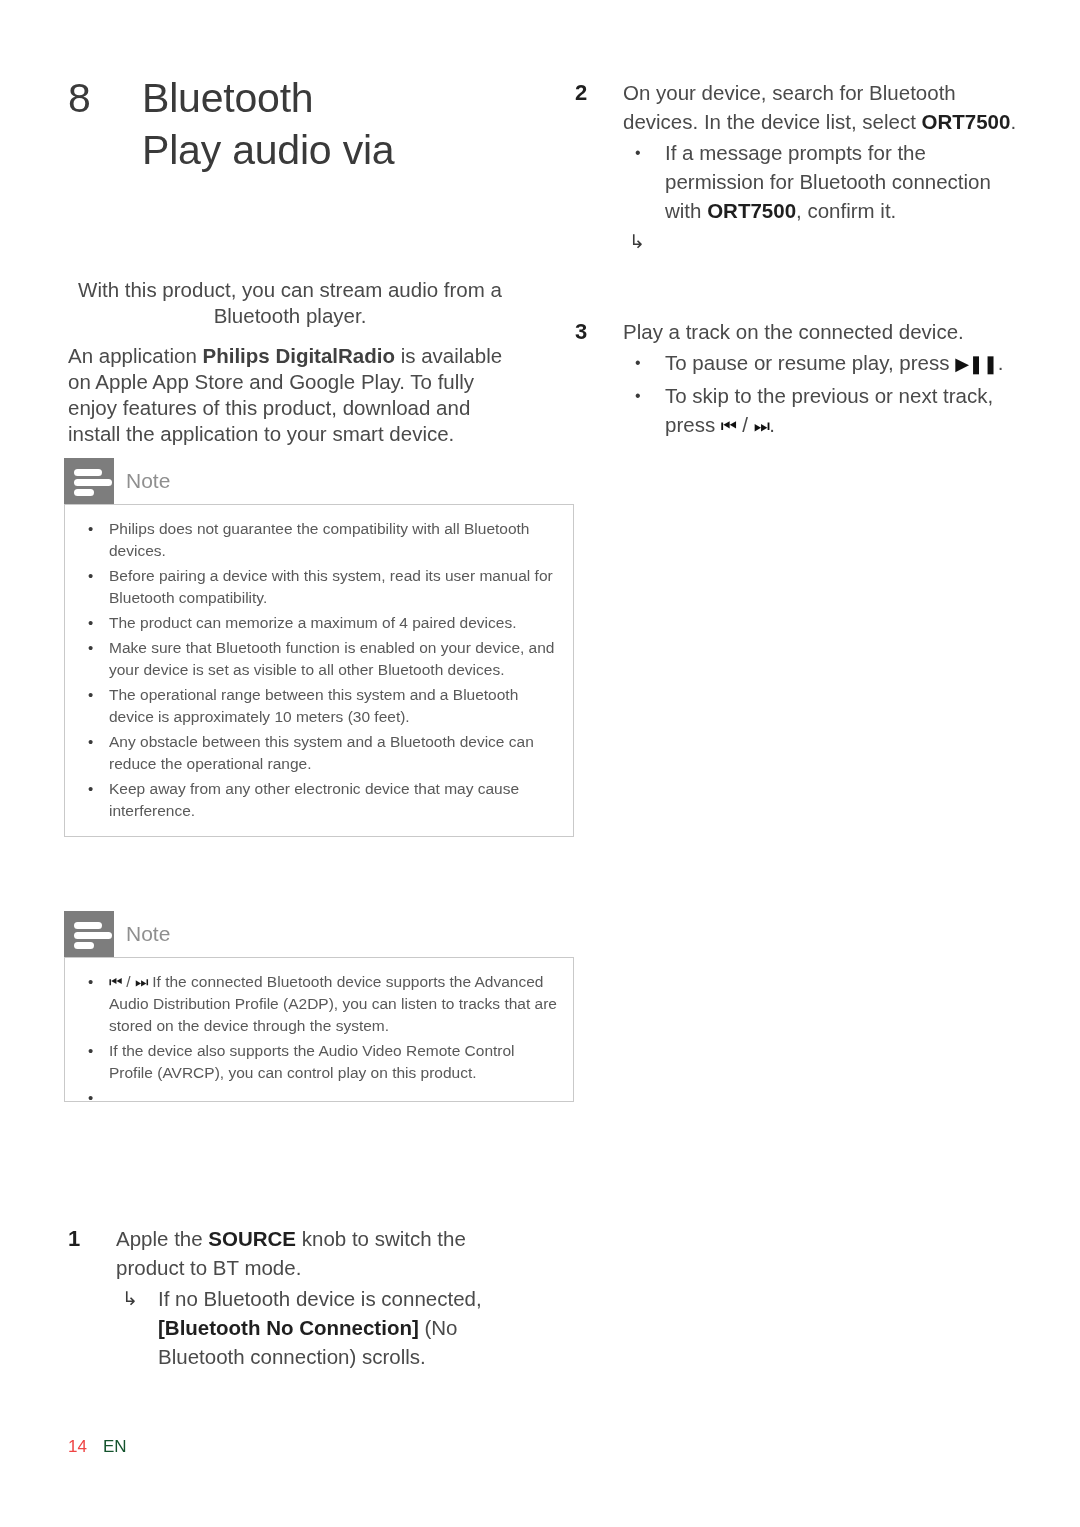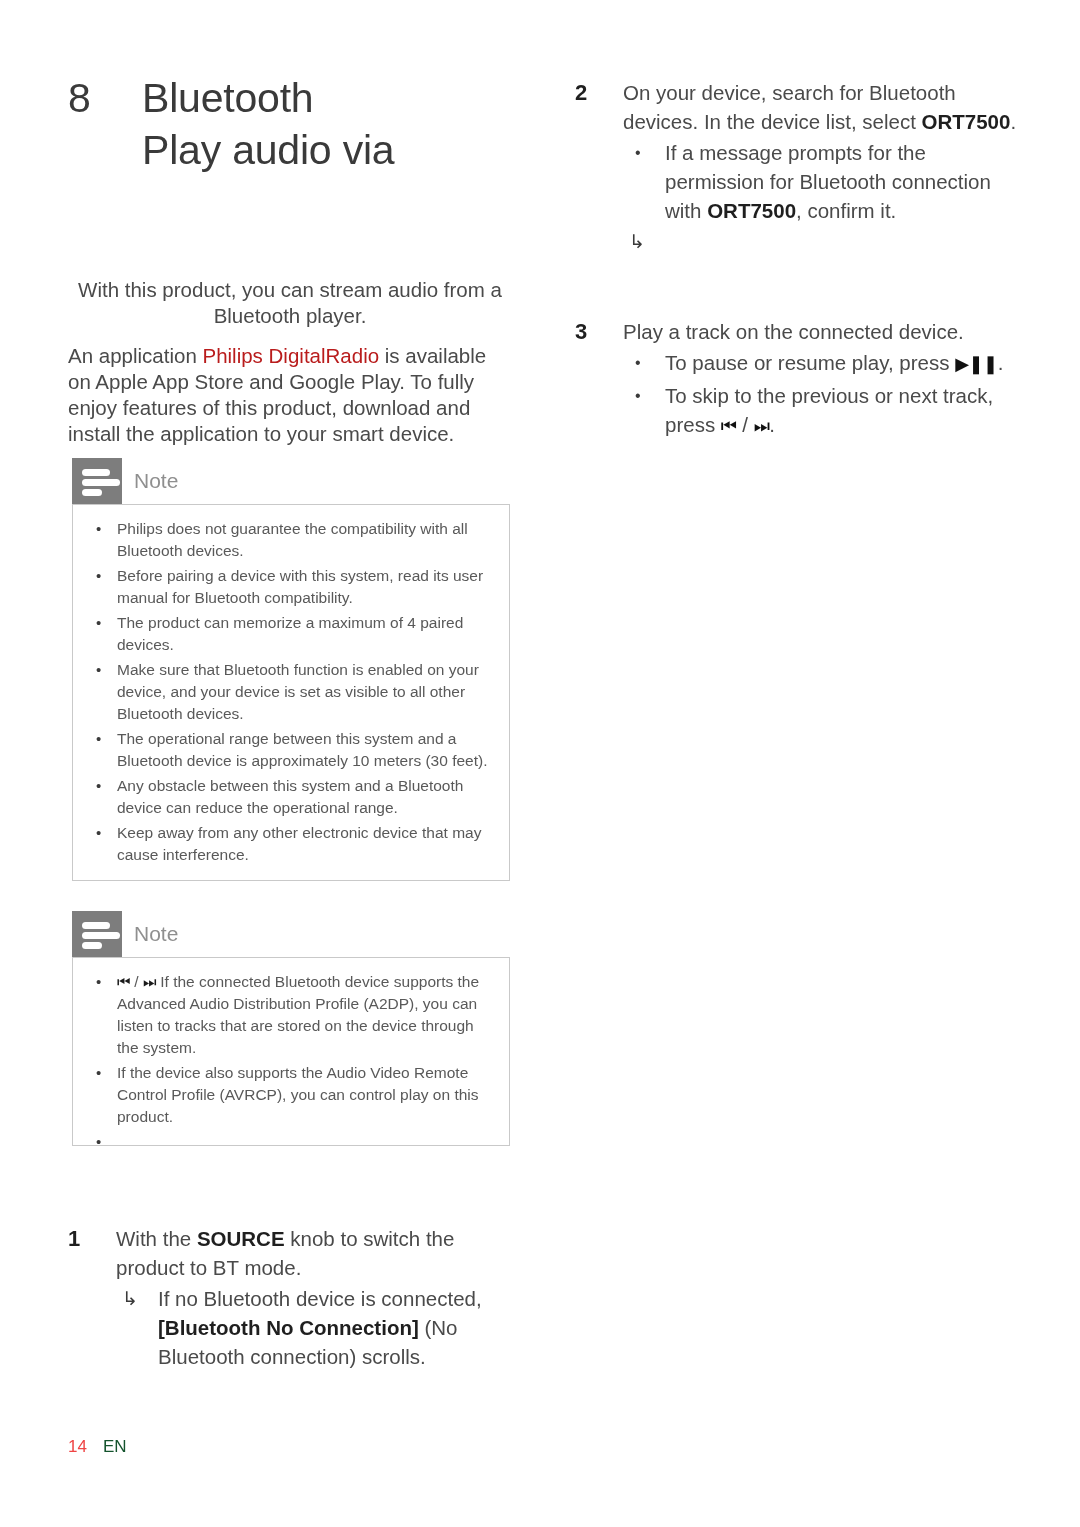--- a/index.html
+++ b/index.html
@@ -50,27 +50,27 @@
   .intro {
     position: absolute;
     left: 68px;
     width: 444px;
     font-size: 20.5px;
     line-height: 26px;
     color: #4a4a4a;
   }
   .intro.p1 { top: 256px; text-align: center; }
   .intro.p2 { top: 322px; }
-  .intro b { color: #b91c1c; font-weight: normal; }
+  .intro b { color: #404040; font-weight: bold; }
 
   
   .note {
     position: absolute;
-    left: 72px;
-    width: 438px;
+    left: 64px;
+    width: 510px;
   }
   .note-header {
     position: relative;
     height: 46px;
     display: flex;
     align-items: center;
   }
   .note-icon {
     width: 50px;
     height: 46px;
@@ -245,21 +245,21 @@
         </li>
         <li><span class="dot">•</span><span>If the device also supports the Audio Video Remote Control Profile (AVRCP), you can control play on this product.</span></li>
         <li><span class="dot">•</span></li>
       </ul>
     </div>
   </div>
 
   <div class="step col-left" style="top:1224px; left:68px;">
     <div class="step-num">1</div>
     <div>
-      <div class="step-text"><span>With the </span><b>SOURCE</b><span> knob to switch the product to BT mode.</span></div>
+      <div class="step-text"><span>Apple the </span><b>SOURCE</b><span> knob to switch the product to BT mode.</span></div>
       <div class="substep">
         <div class="marker">↳</div>
         <div class="sub-text"><span>If no Bluetooth device is connected, </span><b>[Bluetooth No Connection]</b><span> (No Bluetooth connection) scrolls.</span></div>
       </div>
     </div>
   </div>
 
   <div class="step" style="top:78px; left:575px;">
     <div class="step-num">2</div>
     <div>

